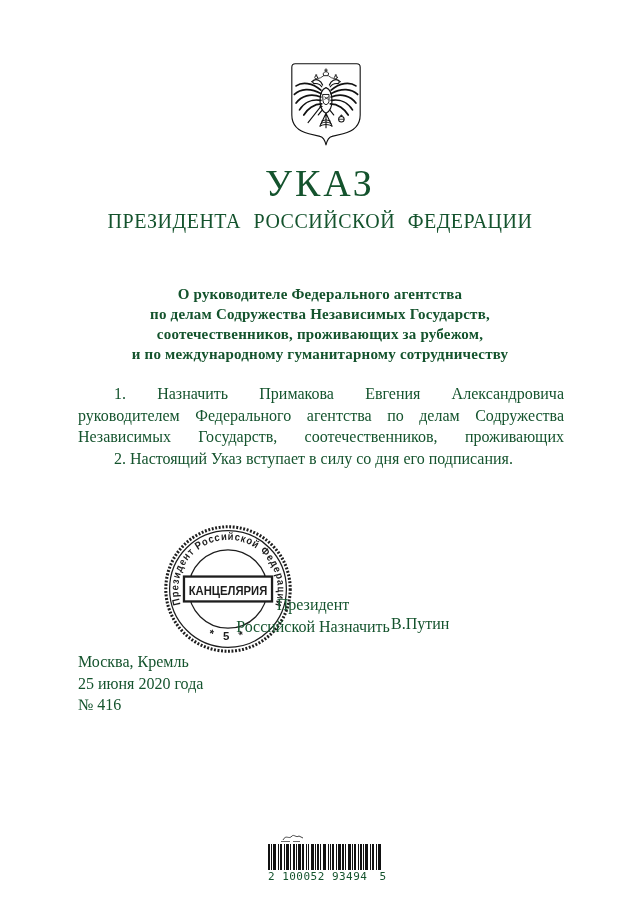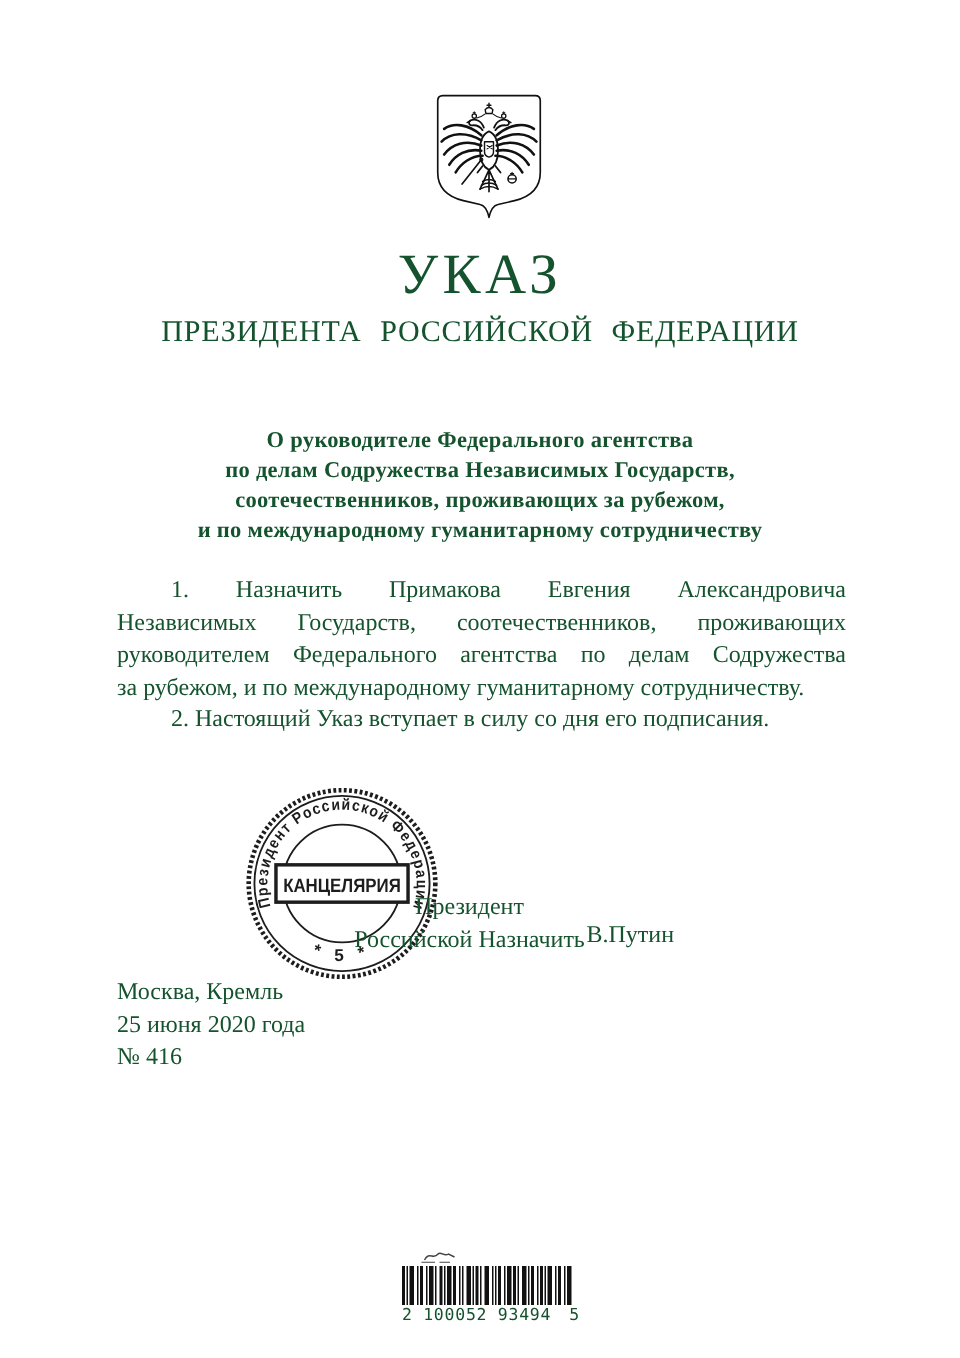--- a/index.html
+++ b/index.html
@@ -139,23 +139,22 @@
 
   <div class="subject">
     <div>О руководителе Федерального агентства</div>
     <div>по делам Содружества Независимых Государств,</div>
     <div>соотечественников, проживающих за рубежом,</div>
     <div>и по международному гуманитарному сотрудничеству</div>
   </div>
 
   <div class="body-text">
     <div class="bline indent">1. Назначить Примакова Евгения Александровича</div>
+    <div class="bline">руководителем Федерального агентства по делам Содружества</div>
     <div class="bline">Независимых Государств, соотечественников, проживающих</div>
-    <div class="bline">руководителем Федерального агентства по делам Содружества</div>
-    <div class="bline last">за рубежом, и по международному гуманитарному сотрудничеству.</div>
     <div class="bline last indent">2. Настоящий Указ вступает в силу со дня его подписания.</div>
   </div>
 
   <div class="stamp">
     <svg viewBox="0 0 140 140" xmlns="http://www.w3.org/2000/svg">
       <circle cx="70" cy="70" r="65" fill="none" stroke="#1d1d1d" stroke-width="3.2" stroke-dasharray="2 1.7"></circle>
       <circle cx="70" cy="70" r="61" fill="none" stroke="#1d1d1d" stroke-width="1.3"></circle>
       <circle cx="70" cy="70" r="41" fill="none" stroke="#1d1d1d" stroke-width="1.3"></circle>
       <defs>
         <path id="ringTop" d="M21,88 A52,52 0 1 1 119,88"></path>

